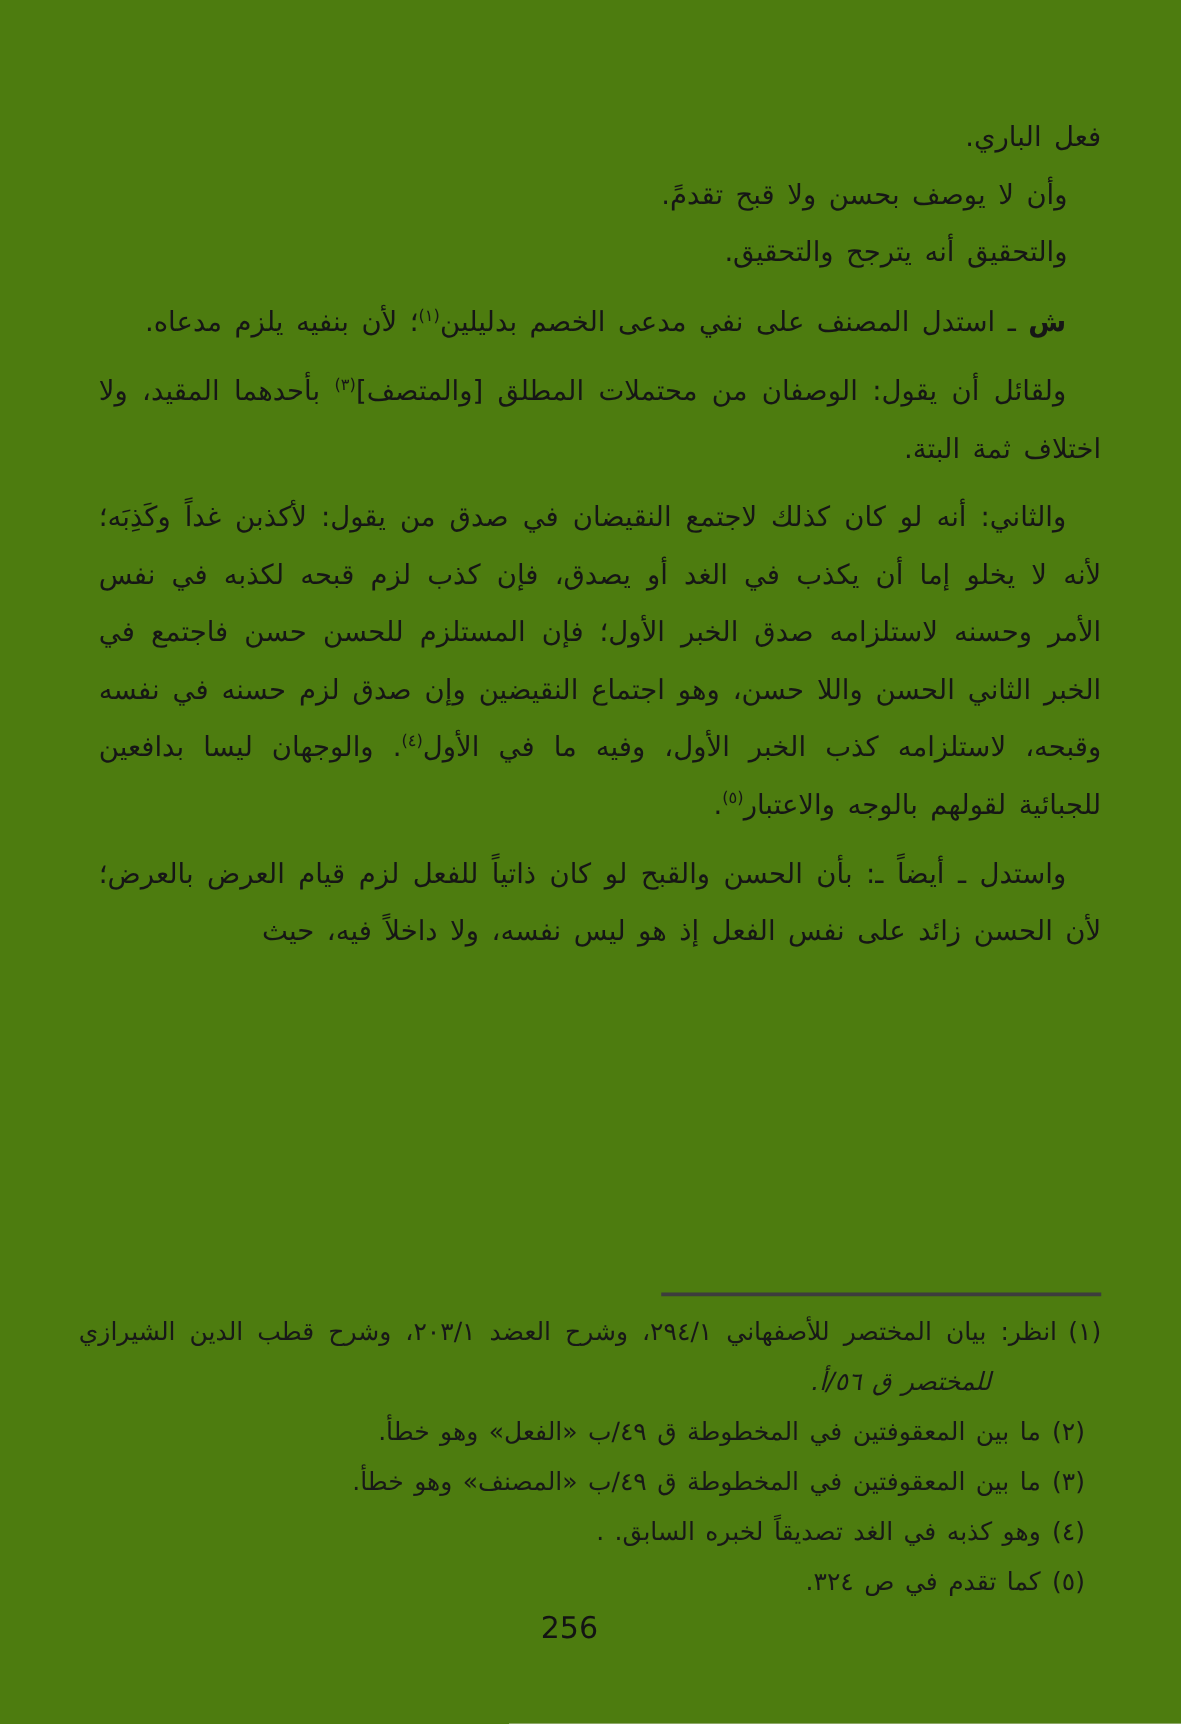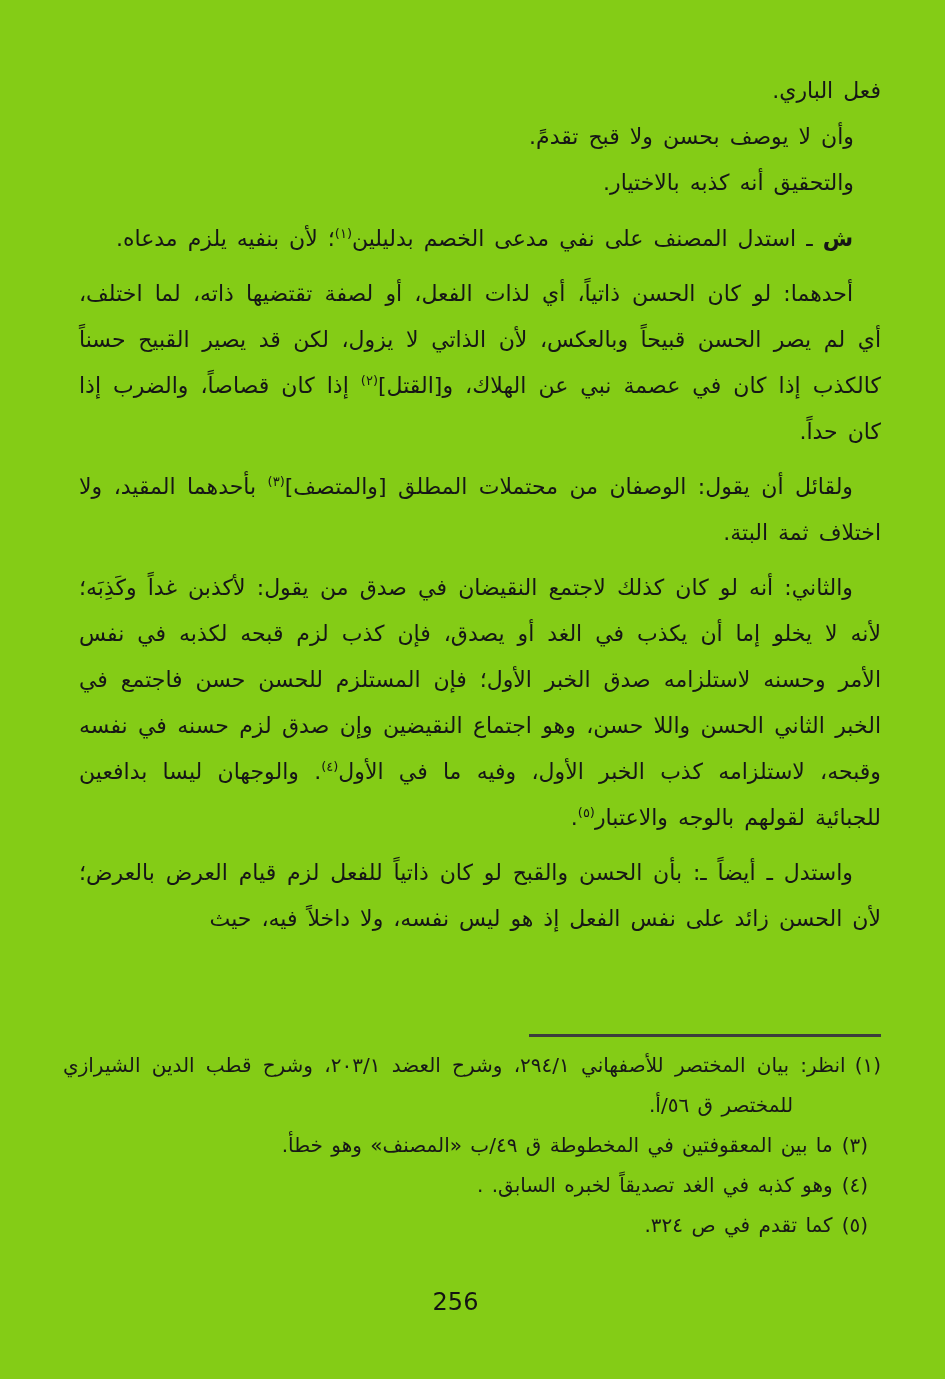--- a/index.html
+++ b/index.html
@@ -1,26 +1,26 @@
 <!DOCTYPE html>
 <html lang="ar" dir="rtl"><head>
 <meta charset="utf-8">
 <style>
   html,body{margin:0;padding:0;background:#e8e8e6;}
   .page{
     position:relative;
     width:945px;height:1379px;
     margin:0 auto;
-    background:#84cc16;
+    background:#4d7c0f;
     direction:rtl;
     font-family:"DejaVu Sans",sans-serif;
     color:#161616;
     overflow:hidden;
     box-sizing:border-box;
-    padding:68px 64px 0 63px;
+    padding:88px 64px 0 63px;
   }
   .matn{margin-bottom:10px;}
   .matn-line{font-size:22px;line-height:46px;text-align:right;word-spacing:3px;}
   .matn-line.indent{padding-right:27px;}
   .para{
     font-size:22px;line-height:46px;
     margin:0 0 9px 16px;
     text-align:justify;
     text-indent:28px;
     word-spacing:3px;
@@ -40,55 +40,57 @@
   .fn-rule{
     width:352px;
     height:0;
     border-top:3px solid #3d3d3d;
     margin:26px 0 8px 0; 
   }
   .footnotes{font-size:20px;line-height:40px;color:#181818;}
   .fn-line{text-align:right;word-spacing:2px;}
   .fn-line.fn-justify{text-align:justify;text-align-last:justify;}
   .fn-line.fn-short{padding-right:13px;}
-  .fn-cont{padding-right:88px;}
+  .fn-cont{padding-right:88px;font-style:italic;}
   .fn-marker{margin-left:9px;}
   .page-number{
     position:absolute;
     top:1288px;left:0;right:34px;
     text-align:center;
     font-size:24px;
     color:#131313;
   }
 </style>
 </head>
 <body>
 
 <div class="page">
 
   <div class="matn">
       <div class="matn-line">فعل الباري.</div>
       <div class="matn-line indent">وأن لا يوصف بحسن ولا قبح تقدمً.</div>
-      <div class="matn-line indent">والتحقيق أنه كذبه بالاختيار.</div>
+      <div class="matn-line indent">والتحقيق أنه يترجح والتحقيق.</div>
     </div>
 
   <div class="commentary">
       <p class="para"><b class="sharh-marker">ش</b> ـ استدل المصنف على نفي مدعى الخصم بدليلين<sup class="fn-ref">(١)</sup>؛ لأن بنفيه يلزم مدعاه.</p>
-      <p class="para">أحدهما: لو كان الحسن ذاتياً، أي لذات الفعل، أو لصفة تقتضيها ذاته، لما اختلف، أي لم يصر الحسن قبيحاً وبالعكس، لأن الذاتي لا يزول، لكن قد يصير القبيح حسناً كالكذب إذا كان في عصمة نبي عن الهلاك، و[القتل]<sup class="fn-ref">(٢)</sup> إذا كان قصاصاً، والضرب إذا كان حداً.</p>
       <p class="para">ولقائل أن يقول: الوصفان من محتملات المطلق [والمتصف]<sup class="fn-ref">(٣)</sup> بأحدهما المقيد، ولا اختلاف ثمة البتة.</p>
       <p class="para">والثاني: أنه لو كان كذلك لاجتمع النقيضان في صدق من يقول: لأكذبن غداً وكَذِبَه؛ لأنه لا يخلو إما أن يكذب في الغد أو يصدق، فإن كذب لزم قبحه لكذبه في نفس الأمر وحسنه لاستلزامه صدق الخبر الأول؛ فإن المستلزم للحسن حسن فاجتمع في الخبر الثاني الحسن واللا حسن، وهو اجتماع النقيضين وإن صدق لزم حسنه في نفسه وقبحه، لاستلزامه كذب الخبر الأول، وفيه ما في الأول<sup class="fn-ref">(٤)</sup>. والوجهان ليسا بدافعين للجبائية لقولهم بالوجه والاعتبار<sup class="fn-ref">(٥)</sup>.</p>
       <p class="para">واستدل ـ أيضاً ـ: بأن الحسن والقبح لو كان ذاتياً للفعل لزم قيام العرض بالعرض؛ لأن الحسن زائد على نفس الفعل إذ هو ليس نفسه، ولا داخلاً فيه، حيث</p>
     </div>
 
   <div class="footnote-area">
     <div class="fn-rule"></div>
     <div class="footnotes" id="footnote-list">
         <div class="fn-item">
           <div class="fn-line fn-justify"><span class="fn-marker">(١)</span>انظر: بيان المختصر للأصفهاني ٢٩٤/١، وشرح العضد ٢٠٣/١، وشرح قطب الدين الشيرازي</div>
           <div class="fn-line fn-cont">للمختصر ق ٥٦/أ.</div>
+        </div>
+        <div class="fn-item">
+          <div class="fn-line fn-short"><span class="fn-marker">(٢)</span>ما بين المعقوفتين في المخطوطة ق ٤٩/ب «الفعل» وهو خطأ.</div>
         </div>
         <div class="fn-item">
           <div class="fn-line fn-short"><span class="fn-marker">(٣)</span>ما بين المعقوفتين في المخطوطة ق ٤٩/ب «المصنف» وهو خطأ.</div>
         </div>
         <div class="fn-item">
           <div class="fn-line fn-short"><span class="fn-marker">(٤)</span>وهو كذبه في الغد تصديقاً لخبره السابق. .</div>
         </div>
         <div class="fn-item">
           <div class="fn-line fn-short"><span class="fn-marker">(٥)</span>كما تقدم في ص ٣٢٤.</div>
         </div>

